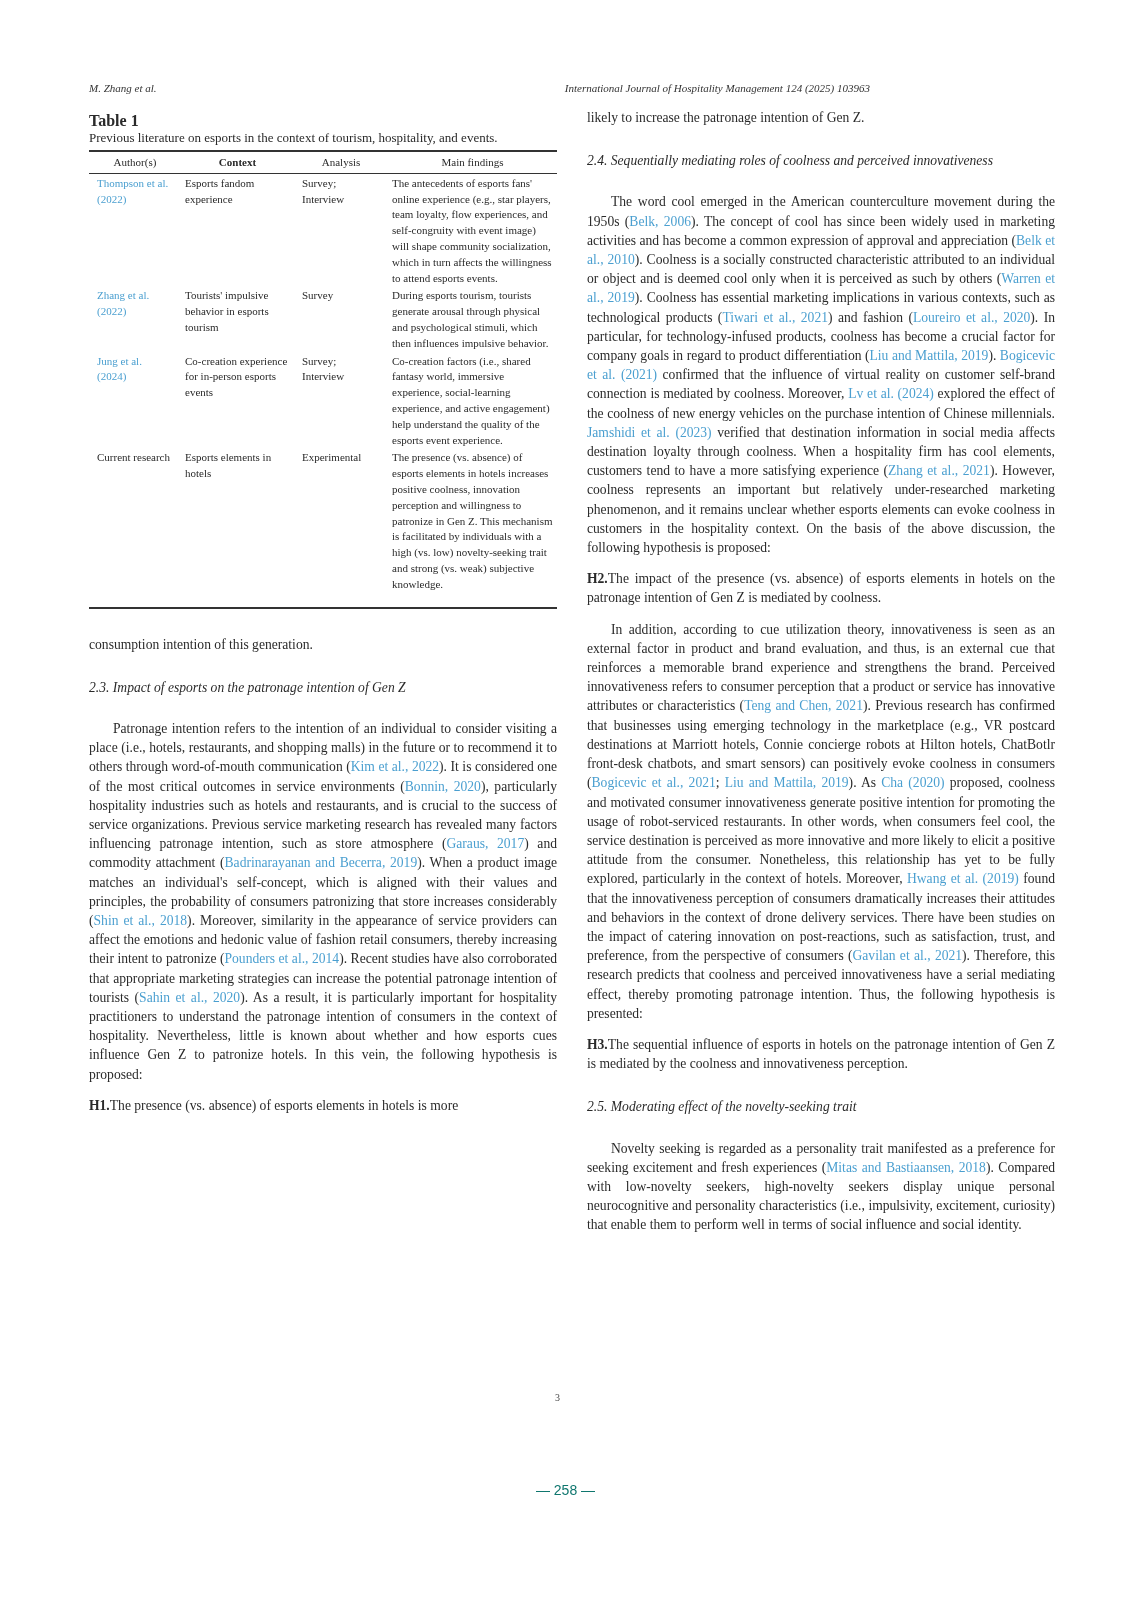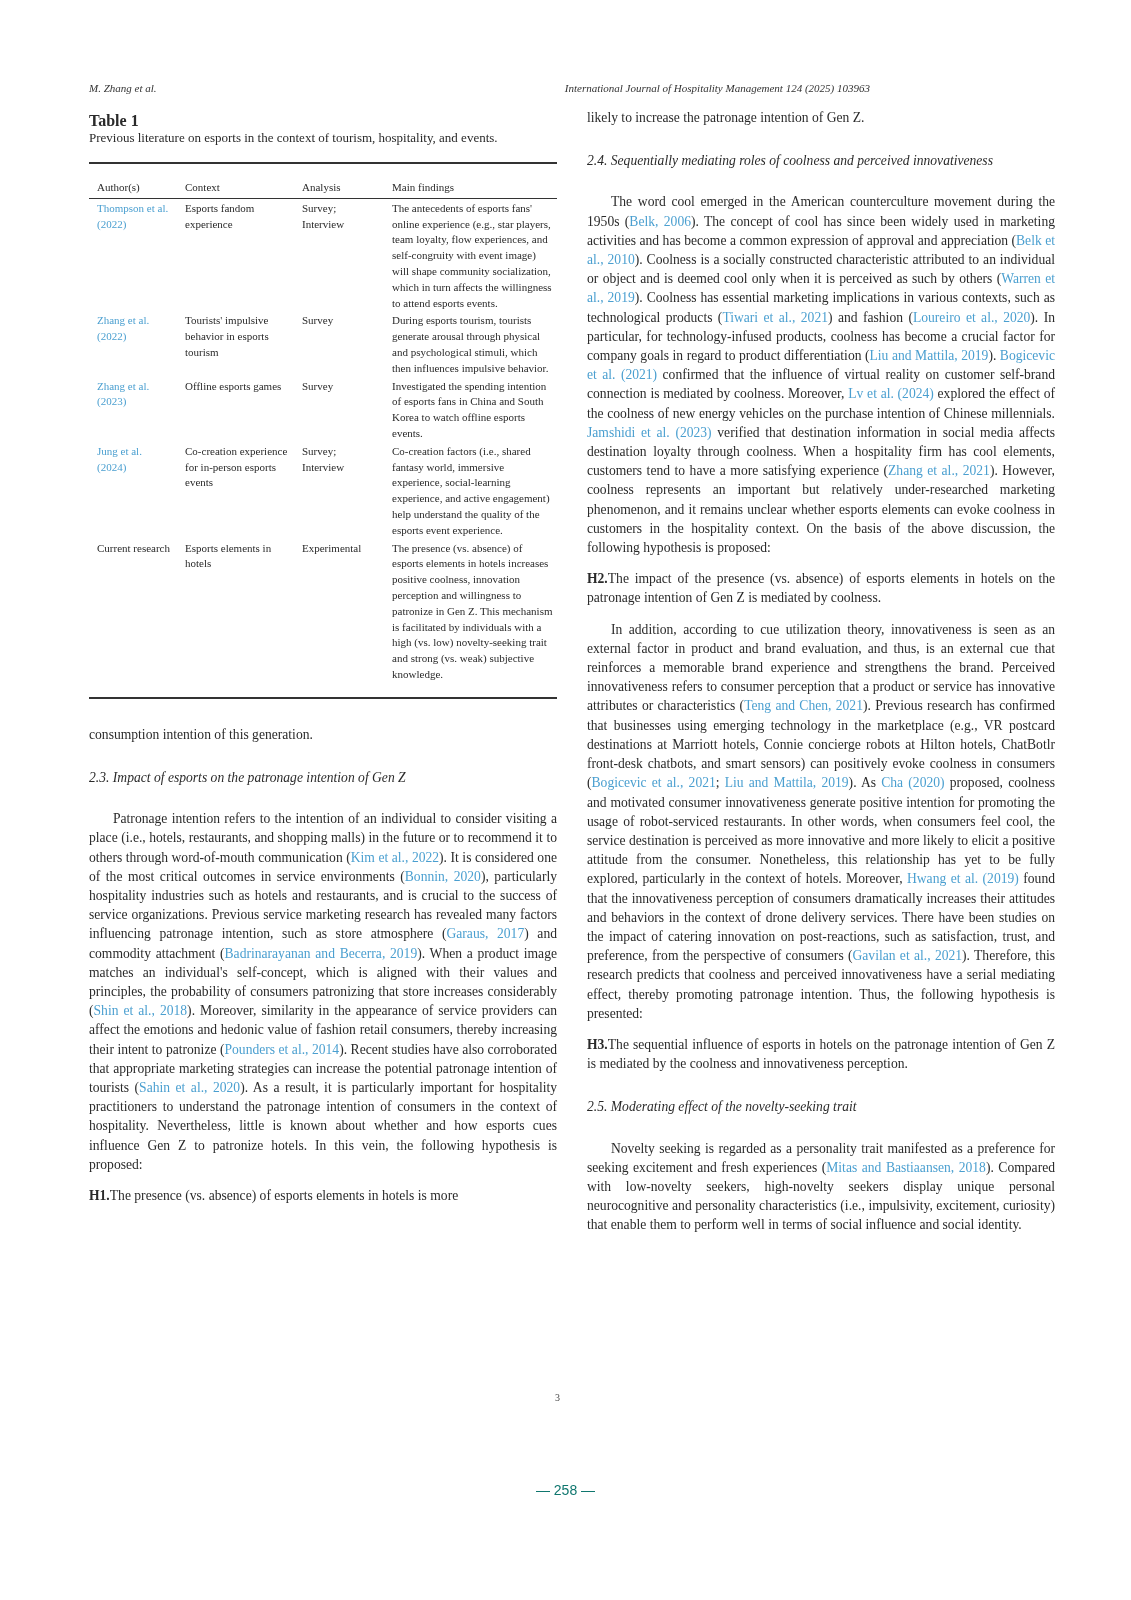--- a/index.html
+++ b/index.html
@@ -6,26 +6,26 @@
   body { width: 1131px; height: 1600px; position: relative; overflow: hidden;
          font-family: "Liberation Serif", "DejaVu Serif", serif; color: #2a2a2a; }
   .page { position: absolute; left: 0; top: 0; width: 948px; height: 1600px; }
   .running-left { position: absolute; left: 89px; top: 82px; font-style: italic; font-size: 11px; color: #333; }
   .running-right { position: absolute; right: 78px; top: 82px; font-style: italic; font-size: 11px; color: #333; }
   .col { position: absolute; top: 108px; width: 468px; font-size: 13.6px; line-height: 19.2px; }
   .col-left { left: 89px; }
   .col-right { left: 587px; }
   .link { color: #4a9fd0; }
   .tbl-title { font-weight: bold; font-size: 16px; margin-top: 4px; line-height: 17px; }
-  .tbl-caption { font-size: 13px; line-height: 17px; padding-bottom: 16px; border-bottom: 2px solid #333; }
+  .tbl-caption { font-size: 13px; line-height: 17px; padding-bottom: 4px; border-bottom: 2px solid #333; }
   table { width: 100%; border-collapse: collapse; font-size: 11px; line-height: 15.8px; }
-  th { font-weight: normal; text-align: left; padding: 16px 4px 2px 8px; border-bottom: 1px solid #333; }
+  th { font-weight: normal; text-align: center; padding: 3px 4px 2px 8px; border-bottom: 1px solid #333; }
   td { vertical-align: top; padding: 2px 4px 0 8px; }
   tr.last td { border-bottom: 2px solid #333; padding-bottom: 14px; }
-  .c1 { width: 76px; } .c2 { width: 105px; } .c3 { width: 78px; }
+  .c1 { width: 76px; } .c2 { width: 105px; font-weight: bold; } .c3 { width: 78px; }
   p { margin: 0; text-align: justify; }
   .indent { text-indent: 24px; }
   .sec { font-style: italic; margin: 24px 0 22px 0; }
   .hyp { margin-top: 12px; text-align: justify; }
   .hyp b { }
   .after-table { margin-top: 26px; }
   .page-num { position: absolute; left: 555px; top: 1392px; font-size: 10px; color: #444; }
   .footer-num { position: absolute; left: 0; width: 1131px; top: 1482px; text-align: center;
                 font-family: "Liberation Sans", "DejaVu Sans", sans-serif; font-size: 14px; color: #0f766e; }
 </style>
@@ -56,26 +56,20 @@
           <td>Survey; Interview</td>
           <td>The antecedents of esports fans' online experience (e.g., star players, team loyalty, flow experiences, and self-congruity with event image) will shape community socialization, which in turn affects the willingness to attend esports events.</td>
         </tr>
         <tr>
           <td class="link">Zhang et al. (2022)</td>
           <td>Tourists' impulsive behavior in esports tourism</td>
           <td>Survey</td>
           <td>During esports tourism, tourists generate arousal through physical and psychological stimuli, which then influences impulsive behavior.</td>
         </tr>
         <tr>
-          <td class="link">Zhang et al. (2023)</td>
-          <td>Offline esports games</td>
-          <td>Survey</td>
-          <td>Investigated the spending intention of esports fans in China and South Korea to watch offline esports events.</td>
-        </tr>
-        <tr>
           <td class="link">Jung et al. (2024)</td>
           <td>Co-creation experience for in-person esports events</td>
           <td>Survey; Interview</td>
           <td>Co-creation factors (i.e., shared fantasy world, immersive experience, social-learning experience, and active engagement) help understand the quality of the esports event experience.</td>
         </tr>
         <tr class="last">
           <td>Current research</td>
           <td>Esports elements in hotels</td>
           <td>Experimental</td>
           <td>The presence (vs. absence) of esports elements in hotels increases positive coolness, innovation perception and willingness to patronize in Gen Z. This mechanism is facilitated by individuals with a high (vs. low) novelty-seeking trait and strong (vs. weak) subjective knowledge.</td>

